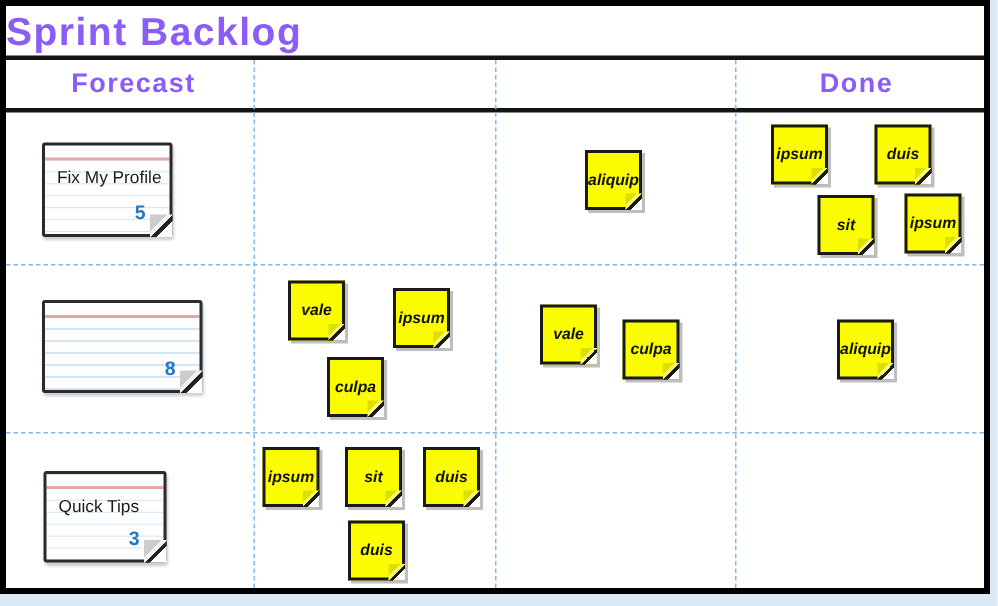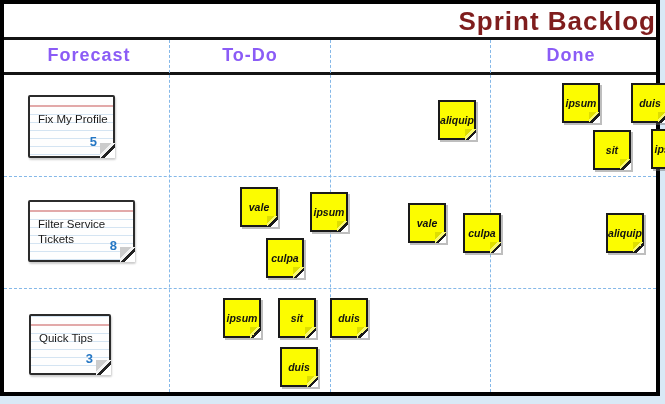--- a/index.html
+++ b/index.html
@@ -11,23 +11,23 @@
   }
   .board {
     position:absolute; left:0; top:0;
     width:660px; height:396px;
     box-sizing:border-box;
     border:4px solid #000;
     background:#fff;
   }
   .board-title {
     position:absolute; left:0; top:1px; width:652px; height:32px;
-    text-align:right; line-height:32px;
+    text-align:left; line-height:32px;
     font-size:26px; font-weight:bold; letter-spacing:1px;
-    color:#7f1d1d;
+    color:#8b5cf6;
   }
   .hline {
     position:absolute; left:0; width:652px; height:3px;
     background:#141414;
   }
   .hline.one { top:33px; }
   .hline.two { top:68px; }
   .col-header {
     position:absolute; top:36px; height:32px;
     text-align:center; line-height:30px;
@@ -66,37 +66,35 @@
     position:absolute; right:-2px; bottom:-2px; width:15px; height:15px;
     background:linear-gradient(315deg, #ffffff 36%, #222222 36% 48%, #f2f2f2 48% 62%, #cccccc 62%);
   }
   .note {
     position:absolute; width:38px; height:40px; box-sizing:border-box;
     background:#fcfc00; border:2px solid #1a1a1a;
     box-shadow:2px 2px 0 rgba(110,110,110,0.45);
     display:flex; align-items:center; justify-content:center;
     font-style:italic; font-weight:bold; font-size:10.5px; color:#111;
     white-space:nowrap;
-    margin-left:48px;
   }
   .note-fold {
     position:absolute; right:-2px; bottom:-2px; width:11px; height:11px;
     background:linear-gradient(315deg, #ffffff 36%, #1a1a1a 36% 50%, #f8f870 50% 64%, #dede00 64%);
   }
 </style>
 </head>
 <body>
 
 <div class="board">
   <div class="board-title">Sprint Backlog</div>
 
   <div class="hline one"></div>
 
   <div class="col-header" style="left:10px;  width:150px;">Forecast</div>
-  <div class="col-header" style="left:166px; width:160px;">To-Do</div>
   <div class="col-header" style="left:487px; width:160px;">Done</div>
 
   <div class="hline two"></div>
 
   <div class="vdash" style="left:165px;"></div>
   <div class="vdash" style="left:326px;"></div>
   <div class="vdash" style="left:486px;"></div>
 
   <div class="hdash" style="top:172px;"></div>
   <div class="hdash" style="top:284px;"></div>
@@ -121,21 +119,20 @@
       </div>
       <div class="note" style="left: 541px; top: 126px;">
         <div class="note-label">sit</div>
         <div class="note-fold"></div>
       </div>
       <div class="note" style="left: 599px; top: 125px;">
         <div class="note-label">ipsum</div>
         <div class="note-fold"></div>
       </div>
       <div class="card" style="left: 24px; top: 196px; width: 107px; height: 62px;">
-        <div class="card-title">Filter Service Tickets</div>
         <div class="card-points">8</div>
         <div class="card-fold"></div>
       </div>
       <div class="note" style="left: 188px; top: 183px;">
         <div class="note-label">vale</div>
         <div class="note-fold"></div>
       </div>
       <div class="note" style="left: 258px; top: 188px;">
         <div class="note-label">ipsum</div>
         <div class="note-fold"></div>

